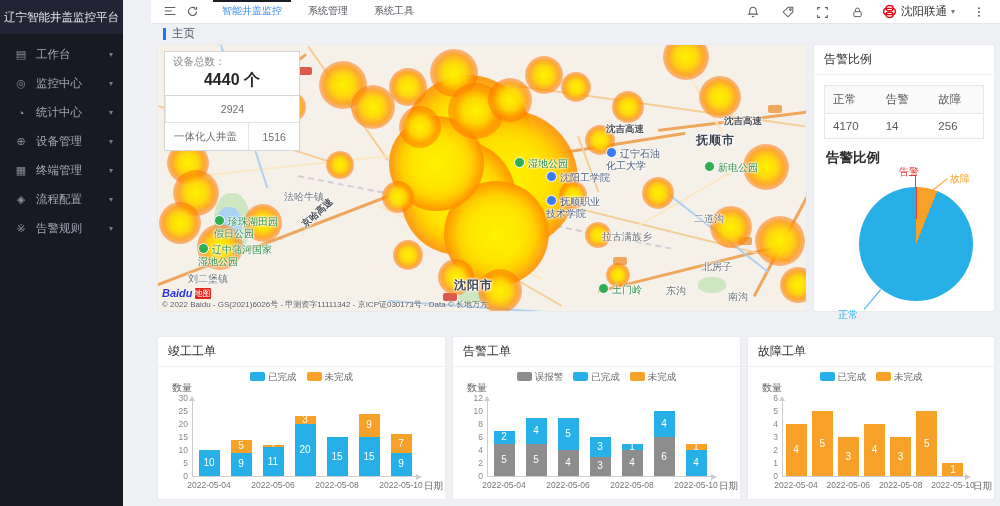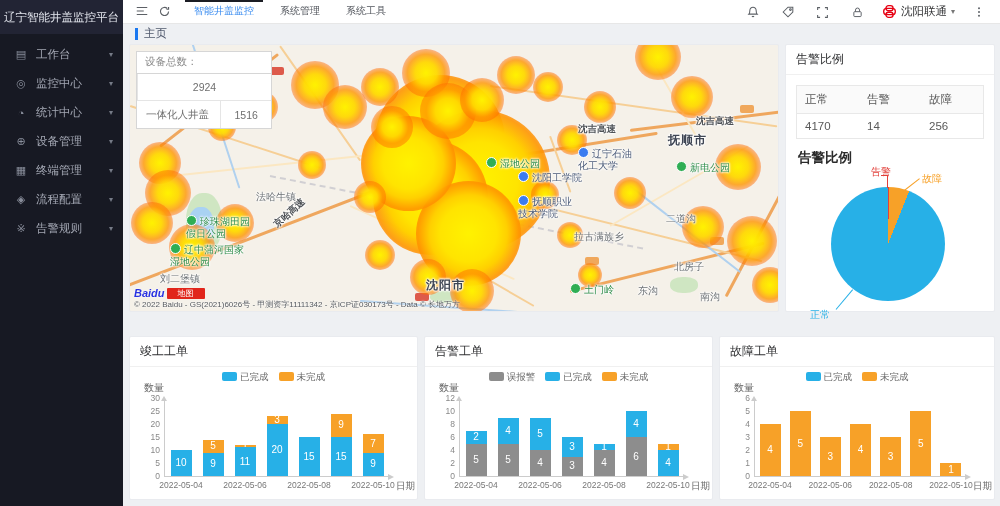--- a/index.html
+++ b/index.html
@@ -1,17 +1,17 @@
 <!DOCTYPE html>
 <html><head>
 <meta charset="utf-8">
 <style>
   * { box-sizing: border-box; }
   body { margin:0; font-family:"Liberation Sans","DejaVu Sans",sans-serif; }
-  .app { width:1000px; height:506px; display:flex; overflow:hidden; background:#eef0f3; position:relative; }
+  .app { width:1000px; height:506px; display:flex; overflow:hidden; background:#eef0f3; position:relative;gap:28px; }
 
   
   .sidebar { width:123px; flex:0 0 123px; background:#171923; }
   .sb-title { height:34px; line-height:34px; text-align:center; color:#e3e6ee; font-size:11.5px; background:#222434; white-space:nowrap; }
   .sb-menu { padding-top:6px; }
   .sb-item { height:29px; display:flex; align-items:center; padding:0 10px 0 13px; font-size:11.5px; color:#a4a8b4; cursor:pointer; }
   .sb-item .ic { width:16px; margin-right:7px; font-size:11px; color:#888d9a; text-align:center; }
   .sb-item .lb { flex:1; }
   .sb-item .ar { font-size:8px; color:#767b87; }
 
@@ -70,21 +70,21 @@
   .stats-box .v { color:#262626; font-size:16px; font-weight:bold; text-align:center; margin-top:1px; }
   .stats-table { background:#fff; border:1px solid #d6d6d6; border-top:none; }
   .stats-row { display:flex; align-items:stretch; height:27px; border-bottom:1px solid #e5e5e5; }
   .stats-row:last-child { border-bottom:none; }
   .stats-row .l { flex:1.5; display:flex; align-items:center; padding-left:9px; color:#6f6f6f; font-size:10.5px; }
   .stats-row .r { flex:1; display:flex; align-items:center; justify-content:center; color:#6f6f6f; font-size:10.5px; border-left:1px solid #e5e5e5; }
 
   .attrib { position:absolute; left:4px; bottom:1px; z-index:7; }
   .attrib-logo { display:flex; align-items:center; gap:2px; }
   .attrib-logo .bd { color:#2932e1; font-weight:bold; font-style:italic; font-size:11px; text-shadow:0 0 2px #fff; }
-  .attrib-logo .mp { background:#e1251b; color:#fff; font-size:8px; padding:0 11px; border-radius:1px; }
+  .attrib-logo .mp { background:#e1251b; color:#fff; font-size:8px; padding:0 0; border-radius:1px; }
   .attrib-txt { font-size:8px; color:#55595e; text-shadow:0 0 2px #fff,0 0 2px #fff; }
 
   
   .alert-card { flex:1; display:flex; flex-direction:column; }
   .alert-table { margin:10px 10px 2px; border:1px solid #e8e8e8; font-size:11.5px; }
   .at-row { display:flex; }
   .at-row.hd { background:#fafafa; border-bottom:1px solid #e8e8e8; color:#595959; }
   .at-cell { flex:1; padding:6px 8px; color:#595959; }
   .pie-title { font-size:13.5px; font-weight:bold; color:#2b2b2b; margin:8px 12px 0; }
   .pie-wrap { flex:1; position:relative; }
@@ -325,20 +325,21 @@
               <div class="mlabel town" style="left: 508px; top: 240px;">东沟</div>
               <div class="mlabel town" style="left: 570px; top: 246px;">南沟</div>
               <div class="mlabel poi-green" style="left: 56px; top: 170px;">珍珠湖田园
 假日公园</div>
               <div class="mlabel poi-green" style="left: 40px; top: 198px;">辽中蒲河国家
 湿地公园</div>
             </div>
           <div class="stats">
             <div class="stats-box">
               <div class="t">设备总数：</div>
+              <div class="v">4440 个</div>
             </div>
             <div class="stats-table">
               <div class="stats-row">
                 <span class="r">2924</span>
               </div>
               <div class="stats-row">
                 <span class="l">一体化人井盖</span>
                 <span class="r">1516</span>
               </div>
             </div>

